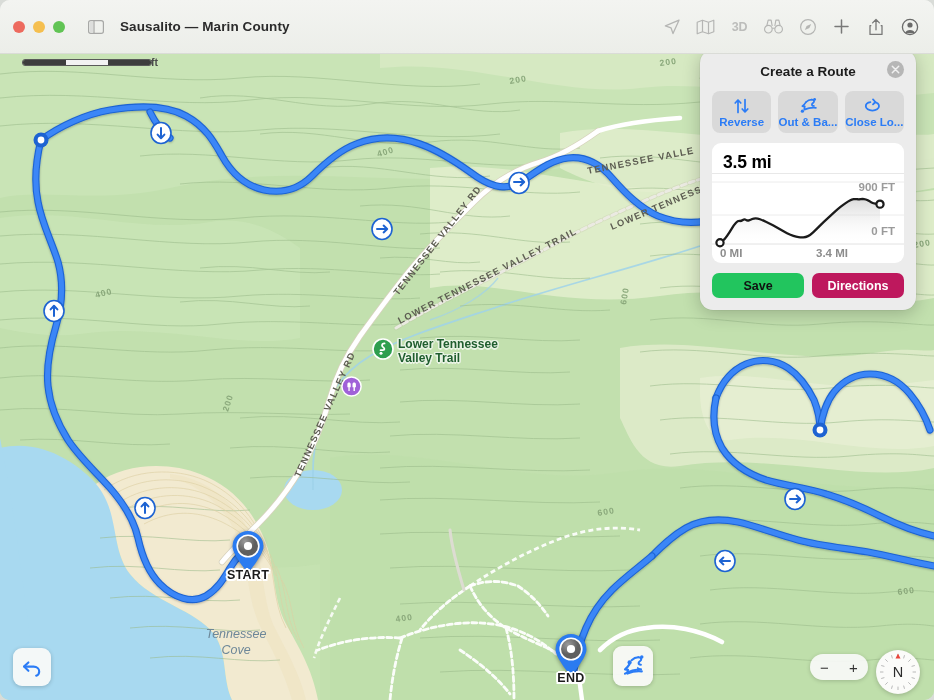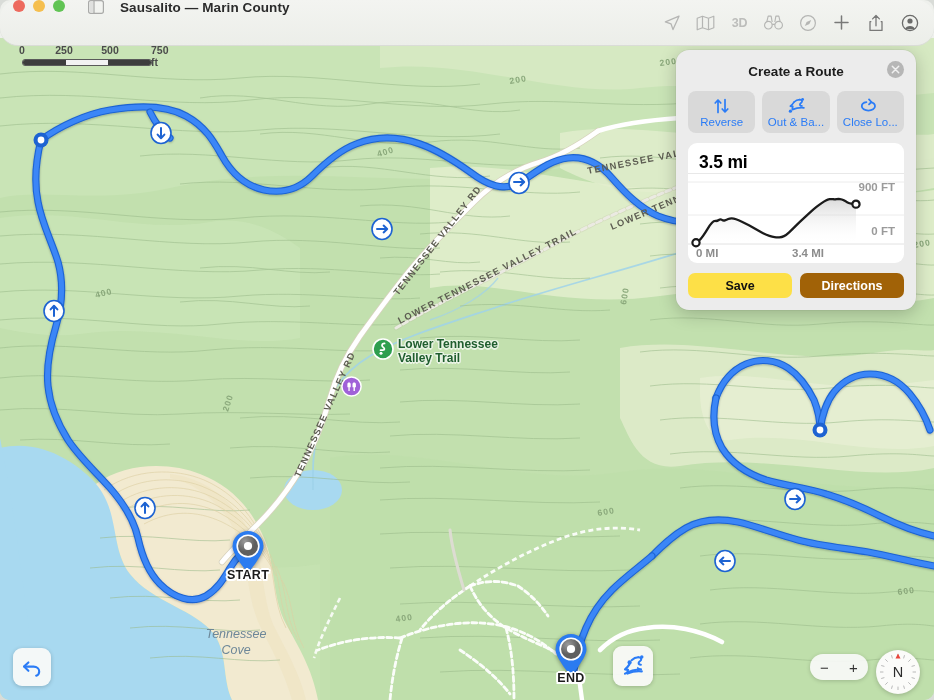--- a/index.html
+++ b/index.html
@@ -6,24 +6,24 @@
   html,body { width:934px; height:700px; overflow:hidden; background:#d9dcd8; }
   body { font-family:"Liberation Sans", sans-serif; -webkit-font-smoothing:antialiased; }
 
   #window {
     position:relative; width:934px; height:700px; overflow:hidden;
     border-radius:10px; background:#eef0ec;
   }
 
   
   #titlebar {
-    position:absolute; top:0; left:0; width:934px; height:46px;
+    position:absolute; top:0; left:0; width:934px; height:54px;
     background:linear-gradient(#f3f4f1,#eceee9);
     border-bottom:1px solid #dadcd7;
-    display:flex; z-index:60;border-radius:18px;
+    display:flex; align-items:center; z-index:60;
   }
   .lights { display:flex; gap:8px; margin-left:13px; }
   .light { width:12px; height:12px; border-radius:50%; }
   .l-red{background:#ed6a5e;} .l-yel{background:#f5bf4f;} .l-grn{background:#61c454;}
 
   .sidebar-toggle { margin-left:23px; width:16px; height:14px; opacity:.55; }
   #win-title {
     margin-left:16px; font-size:13.5px; font-weight:700; color:#2b2b2b; letter-spacing:.1px;
   }
   #tb-right { margin-left:auto; display:flex; align-items:center; gap:15px; padding-right:15px; }
@@ -80,53 +80,53 @@
   }
   #zoom-group > div { flex:1; display:flex; align-items:center; justify-content:center; color:#333; font-size:15px; }
   #compass {
     position:absolute; right:14px; bottom:6px; width:44px; height:44px; border-radius:50%;
     background:#fafaf8; box-shadow:0 1px 5px rgba(0,0,0,.22); z-index:40;
     display:flex; align-items:center; justify-content:center;
   }
 
   
   #panel {
-    position:absolute; right:18px; top:50px; width:240px;
+    position:absolute; right:18px; top:50px; width:216px;
     background:#ececec; border-radius:13px;
     box-shadow:0 4px 18px rgba(0,0,0,.22), 0 0 0 .5px rgba(0,0,0,.07);
     z-index:50; padding:10px 12px 12px;
   }
   #panel-head { position:relative; height:22px; display:flex; align-items:center; justify-content:center; }
   #panel-title { font-size:13.5px; font-weight:700; color:#1c1c1c; }
   #panel-close {
     position:absolute; right:0; top:1px; width:17px; height:17px; border-radius:50%;
     background:#b6b6b6; display:flex; align-items:center; justify-content:center; cursor:default;
   }
   #action-row { display:flex; gap:7px; margin-top:9px; }
   .act {
     flex:1; height:42px; background:#d9d9d9; border-radius:8px;
     display:flex; flex-direction:column; align-items:center; justify-content:center; gap:0px;
     cursor:default; overflow:hidden;
   }
   .act .ico { height:18px; display:flex; align-items:center; }
-  .act .lbl { font-size:11.5px; color:#2b7cf6; font-weight:400; white-space:nowrap; margin-top:1px; }
+  .act .lbl { font-size:11.5px; color:#2b7cf6; font-weight:700; white-space:nowrap; margin-top:1px; }
 
   #info-card { margin-top:10px; background:#fff; border-radius:9px; overflow:hidden; }
   #dist { font-size:17.5px; font-weight:800; color:#000000; padding:9px 11px 0; letter-spacing:-.2px; }
   #meta { font-size:12px; color:#6b6b6b; padding:3px 11px 8px; white-space:nowrap; letter-spacing:-.1px; }
   #elev-wrap { position:relative; border-top:1px solid #e8e8e8; height:90px; }
   #elev-chart { position:absolute; left:0; top:0; }
   .elev-lbl { position:absolute; font-size:11.5px; font-weight:600; color:#9a9a9a; }
   .elev-x { position:absolute; font-size:11.5px; font-weight:600; color:#8c8c8c; bottom:4px; }
 
   #btn-row { display:flex; gap:8px; margin-top:10px; }
   .pbtn { flex:1; height:25px; border-radius:7px; display:flex; align-items:center; justify-content:center;
           font-size:12.5px; font-weight:700; cursor:default; }
-  #save-btn { background:#fde047; color:#111;text-align:right; }
-  #dir-btn { background:#a16207; color:#fff; }
+  #save-btn { background:#22c55e; color:#111;text-align:right; }
+  #dir-btn { background:#be185d; color:#fff; }
 </style>
 </head>
 <body>
 
 <div id="window">
 
   <div id="titlebar">
     <div class="lights">
       <div class="light l-red"></div>
       <div class="light l-yel"></div>

